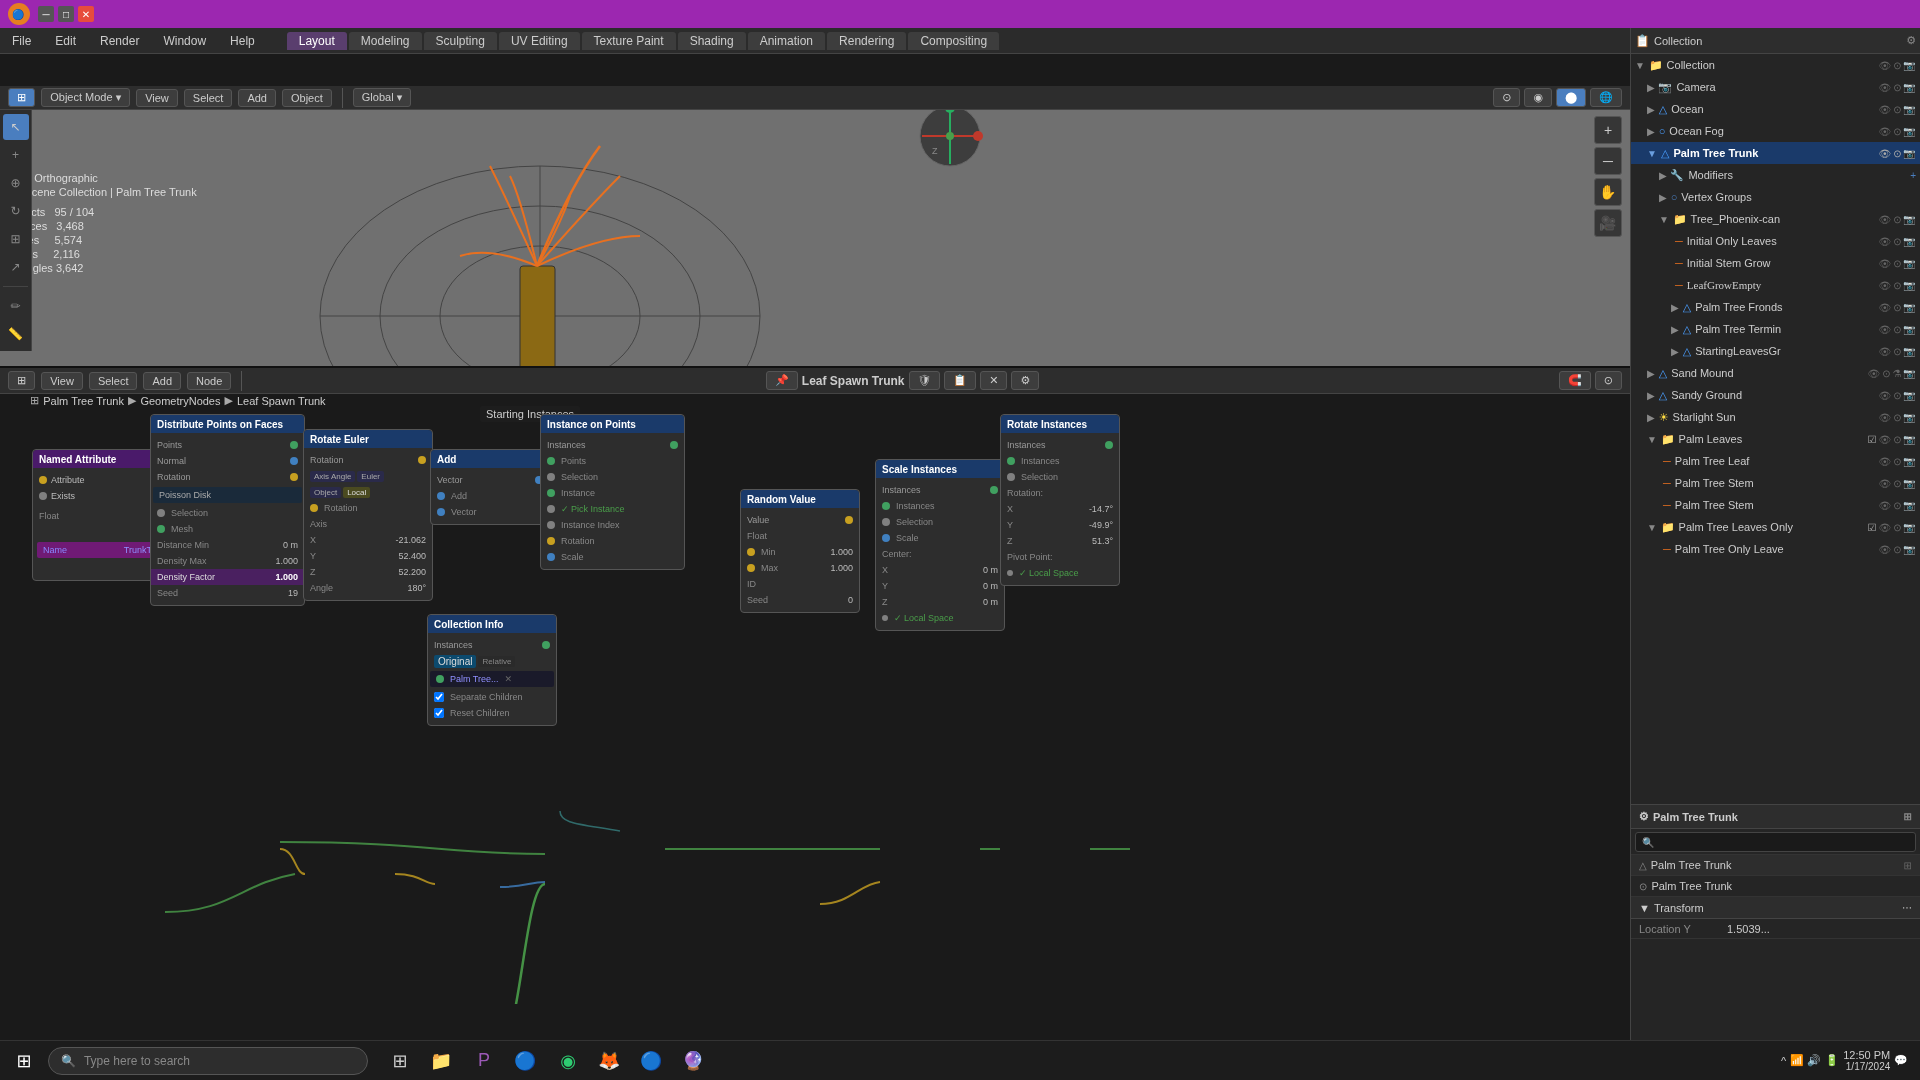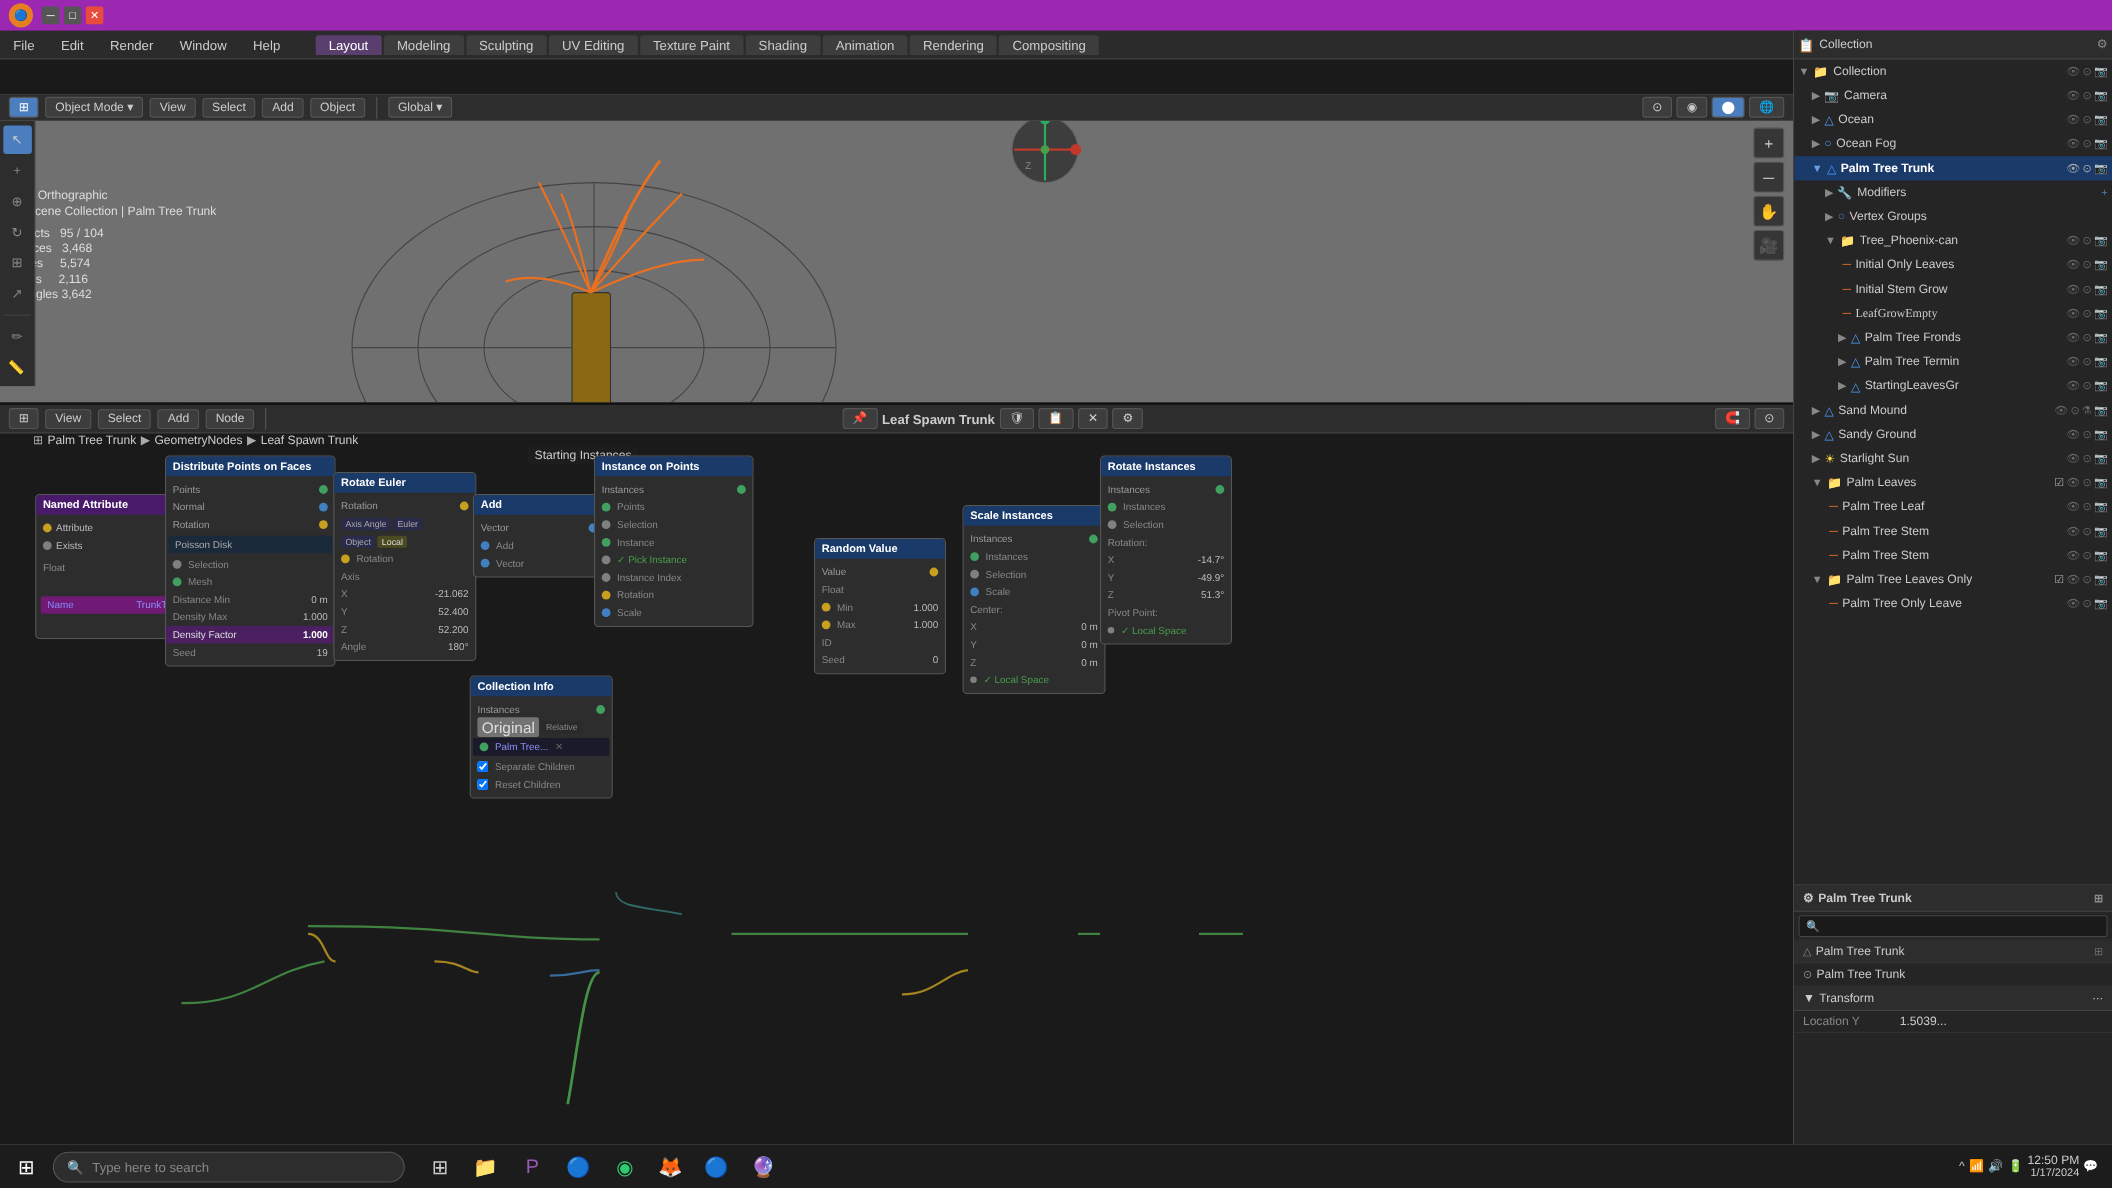--- a/index.html
+++ b/index.html
@@ -779,21 +779,21 @@
   </div>
 
   <div class="node" style="left:427px; top:220px; width:130px;">
     <div class="node-header" style="background:#1a3a6a;">Collection Info</div>
     <div class="node-body">
       <div class="node-row">
         <span style="font-size:9px; color:#999; flex:1;">Instances</span>
         <span class="socket socket-green"></span>
       </div>
       <div class="node-row" style="gap:2px;">
-        <div style="background:#737373; border-radius:2px; padding:1px 4px; font-size:14px; color:#ddd;">Original</div>
+        <div style="background:#0c4a6e; border-radius:2px; padding:1px 4px; font-size:10px; color:#ddd;">Original</div>
         <div style="background:#2a2a2a; border-radius:2px; padding:1px 4px; font-size:8px; color:#888;">Relative</div>
       </div>
       <div class="node-row" style="background:#1a1a2a; border-radius:2px; margin:2px 2px;align-items:center;">
         <span class="socket socket-green"></span>
         <span style="font-size:9px; color:#9090ff; margin-left:2px;">Palm Tree...</span>
         <span style="font-size:9px; color:#666; margin-left:2px;">✕</span>
       </div>
       <div class="node-row">
         <input type="checkbox" style="width: 10px; height: 10px;" checked="">
         <span style="font-size:9px; color:#888; margin-left:2px;">Separate Children</span>

